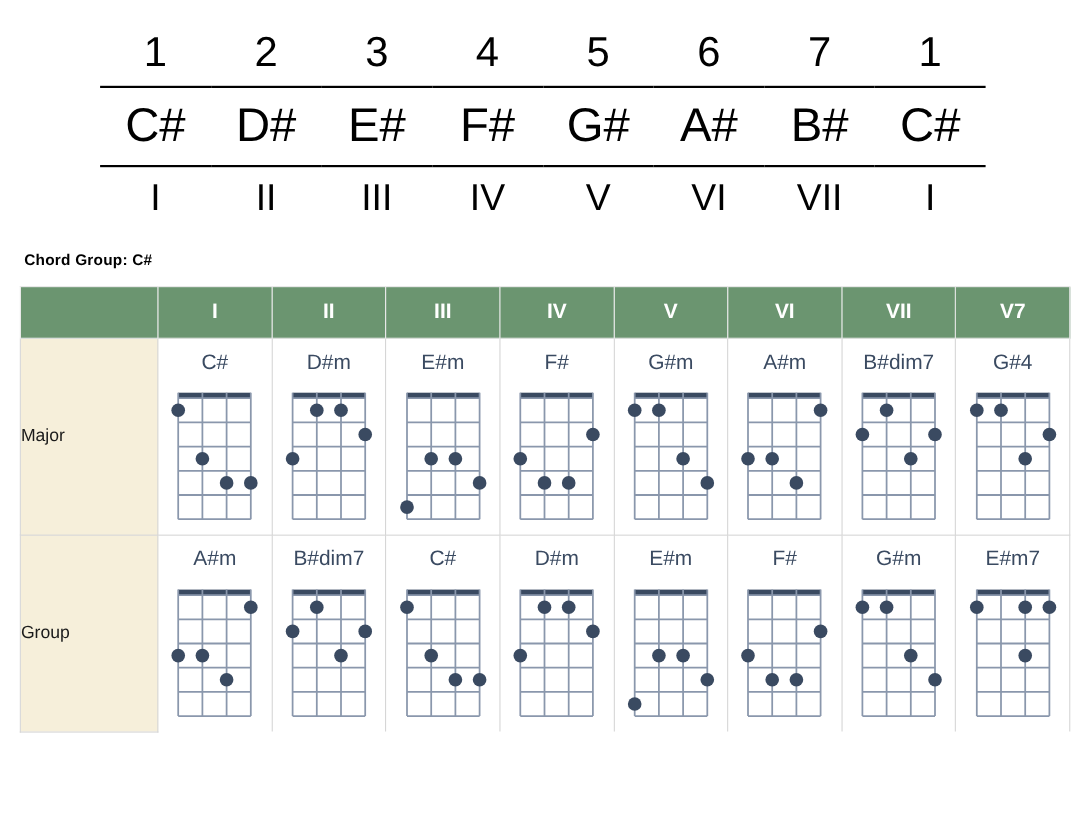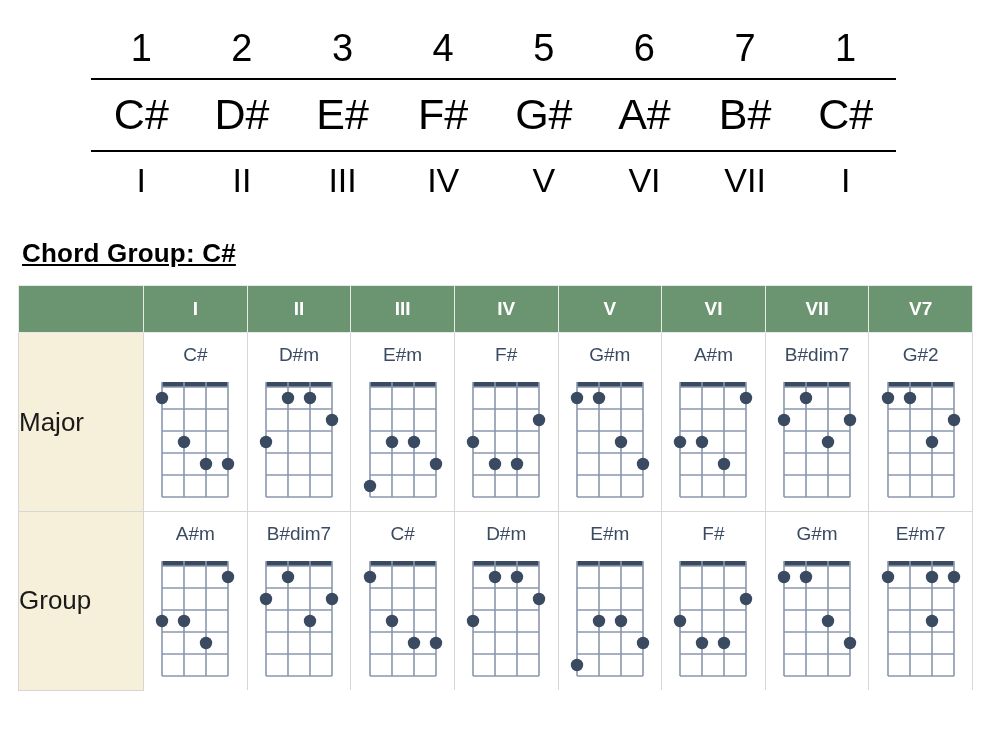--- a/index.html
+++ b/index.html
@@ -50,26 +50,25 @@
   .scale-rule td {
     height: 0;
     padding: 0;
     border-top: 2px solid #000000;
     font-size: 0;
     line-height: 0;
   }
 
   
   .chord-group-title {
-    margin: 34px 0 0 22px;
-    font-size: 26px;
+    margin: 24px 0 0 22px;
+    font-size: 14px;
     font-weight: bold;
     color: #000000;
     letter-spacing: .2px;
-    text-decoration: underline;
   }
 
   
   .chord-table {
     margin: 16px 0 0 18px;
     width: 955px;
     border-collapse: collapse;
     table-layout: fixed;
   }
   .chord-table th,
@@ -85,21 +84,21 @@
     height: 46px;
     text-align: center;
     border-color: #e8e8e8;
   }
   .chord-table thead th.corner-head {
     width: 124px;
   }
   .rowlabel {
     background: #F6EFDA;
     color: #1a1a1a;
-    font-size: 26px;
+    font-size: 16px;
     text-align: left;
     padding-left: 16px;
     vertical-align: middle;
     border-color: #e0dccd;
     width: 124px;
   }
   .chord-cell {
     background: #ffffff;
     vertical-align: top;
     text-align: center;
@@ -336,21 +335,21 @@
               <line x1="58" y1="9" x2="58" y2="124" stroke="#8A97AC" stroke-width="1.6"></line>
               <line x1="80" y1="9" x2="80" y2="124" stroke="#8A97AC" stroke-width="1.6"></line>
               <circle cx="36" cy="25" r="6.2" fill="#3A4A61"></circle>
               <circle cx="14" cy="47" r="6.2" fill="#3A4A61"></circle>
               <circle cx="80" cy="47" r="6.2" fill="#3A4A61"></circle>
               <circle cx="58" cy="69" r="6.2" fill="#3A4A61"></circle>
             </svg>
           </div>
         </td>
         <td class="chord-cell">
-          <div class="chord-name">G#2</div>
+          <div class="chord-name">G#4</div>
           <div class="diagram-wrap">
             <svg class="chord-diagram" width="94" height="134" viewBox="0 0 94 134" xmlns="http://www.w3.org/2000/svg">
               <rect x="14" y="9" width="66" height="5" fill="#3A4A61"></rect>
               <line x1="14" y1="14" x2="80" y2="14" stroke="#8A97AC" stroke-width="1.6"></line>
               <line x1="14" y1="36" x2="80" y2="36" stroke="#8A97AC" stroke-width="1.6"></line>
               <line x1="14" y1="58" x2="80" y2="58" stroke="#8A97AC" stroke-width="1.6"></line>
               <line x1="14" y1="80" x2="80" y2="80" stroke="#8A97AC" stroke-width="1.6"></line>
               <line x1="14" y1="102" x2="80" y2="102" stroke="#8A97AC" stroke-width="1.6"></line>
               <line x1="14" y1="124" x2="80" y2="124" stroke="#8A97AC" stroke-width="1.6"></line>
               <line x1="14" y1="9" x2="14" y2="124" stroke="#8A97AC" stroke-width="1.6"></line>

